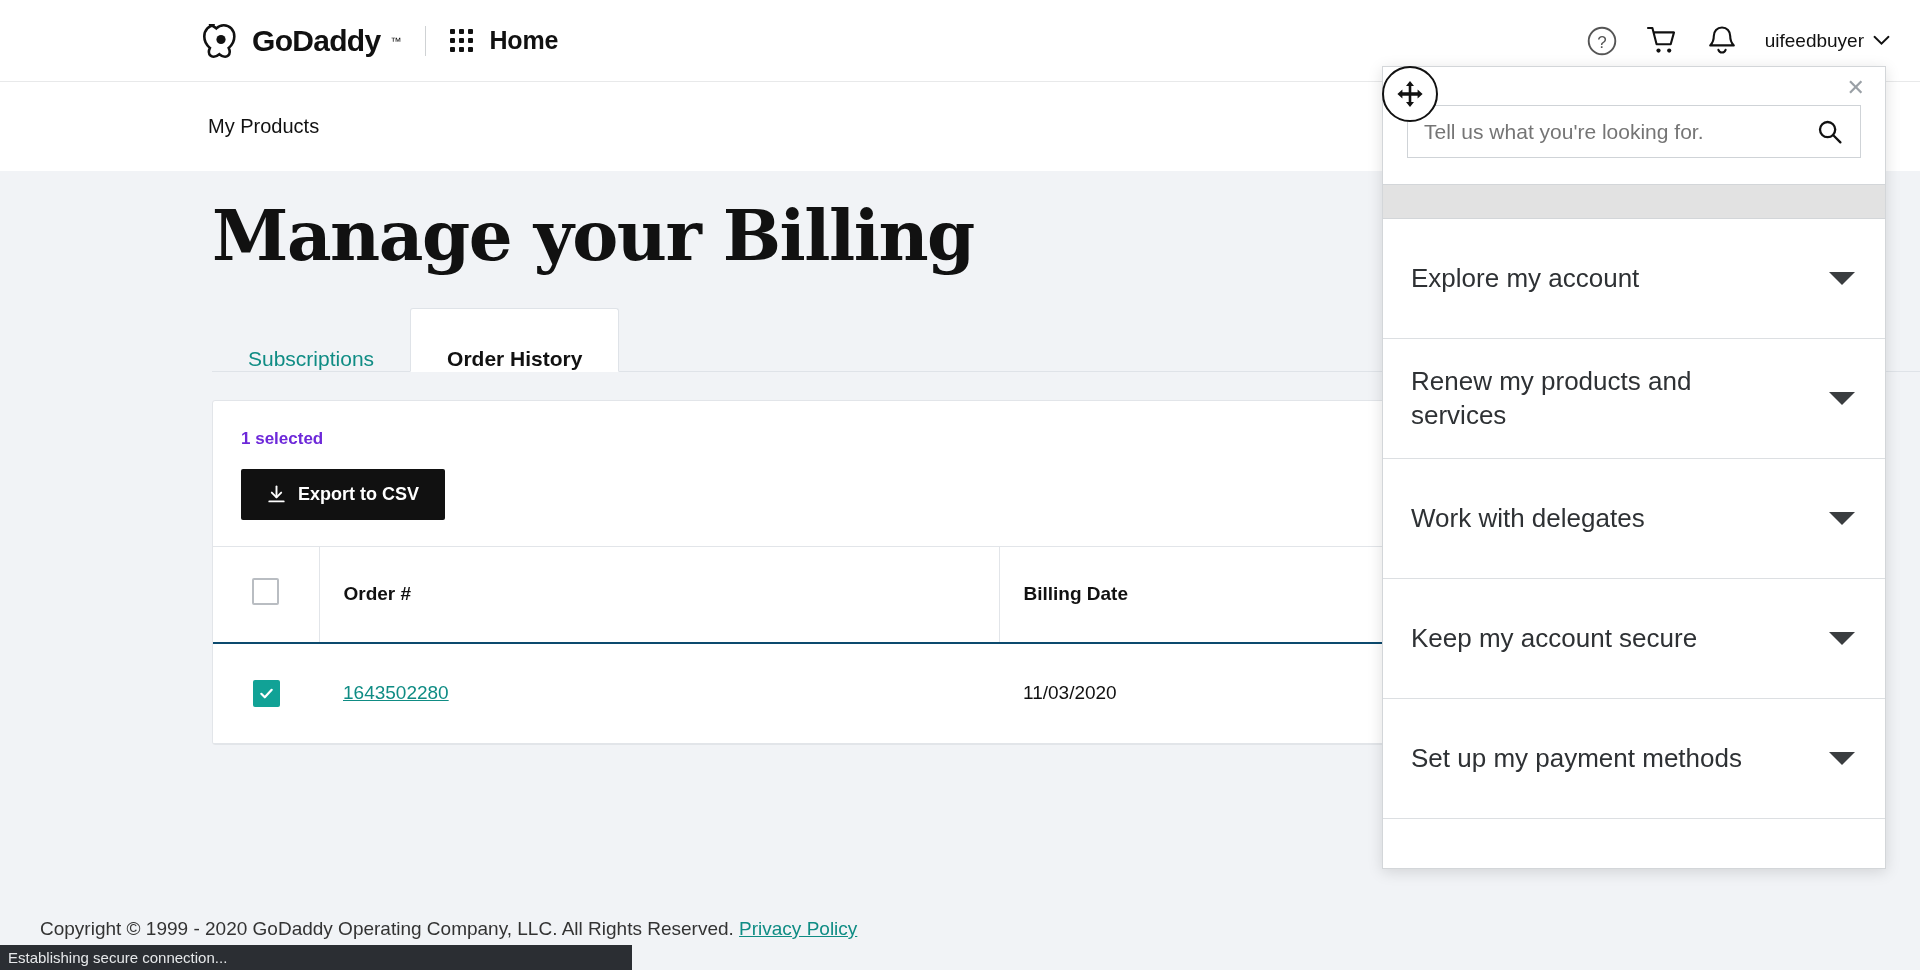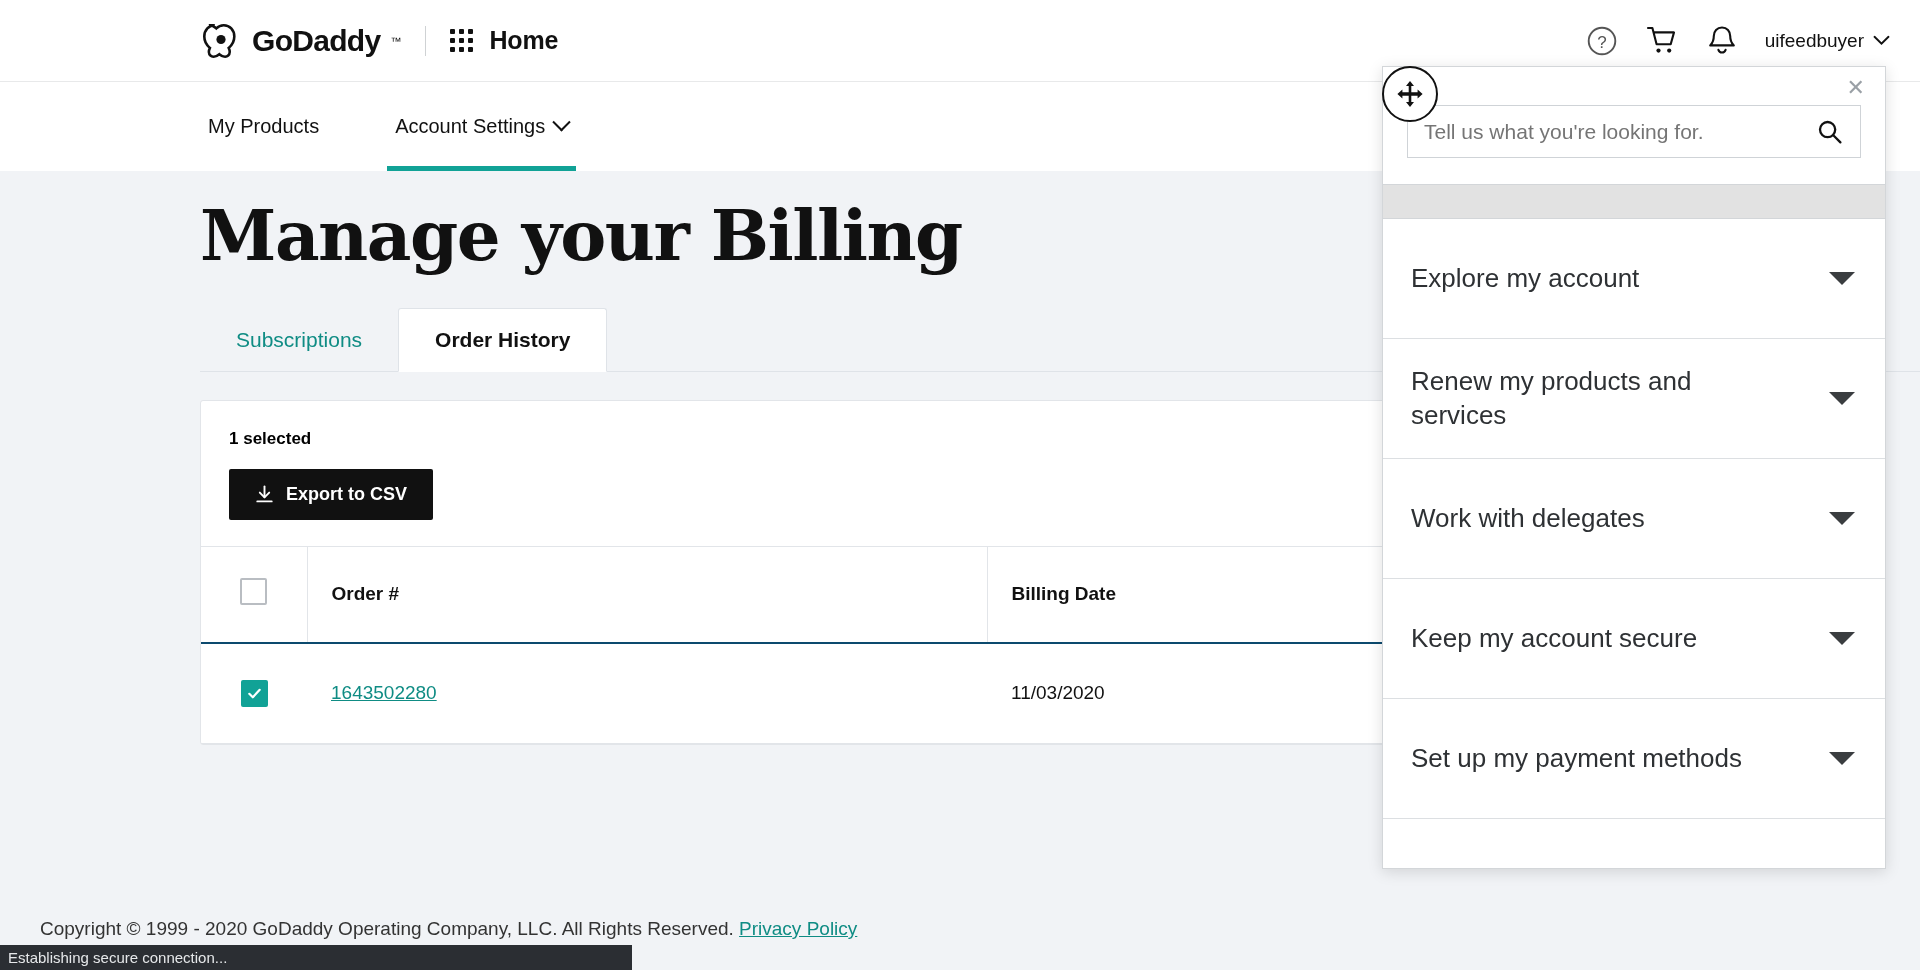--- a/index.html
+++ b/index.html
@@ -45,47 +45,47 @@
     padding: 0 8px; margin-right: 60px; position: relative;
   }
   .nav-item.active::after {
     content: ""; position: absolute; left: 0; right: 0; bottom: 0;
     height: 5px; background: #11a296;
   }
   .chev { width: 13px; height: 13px; border-right: 2.3px solid #111; border-bottom: 2.3px solid #111;
           transform: rotate(45deg) translate(-3px,-3px); }
 
   
-  .content { position: absolute; top: 171px; left: 0; width: 1628px; height: 742px; background: #f1f3f6; }
+  .content { position: absolute; top: 171px; left: 0; width: 1628px; height: 742px; background: #f1f3f6; padding-left: 12px; }
   .page-title {
     margin: 28px 0 0 200px;
     font-family: "DejaVu Serif", "Liberation Serif", serif;
     font-size: 69px; font-weight: 700; color: #111; letter-spacing: -1.5px;
     line-height: 1.08;
   }
 
   .tabs { margin: 34px 0 0 200px; display: flex; align-items: flex-end; height: 64px;
           border-bottom: 1px solid #dfe3e8; width: 1920px; }
   .tab {
     font-size: 21px; padding: 0 36px; height: 62px;
-    display: flex; align-items: center; justify-content: center;
+    display: flex; align-items: flex-end; justify-content: center;
   }
   .tab.inactive { color: #0f8c84; }
   .tab.active {
     background: #ffffff; color: #111; font-weight: 700;
     border: 1px solid #dfe3e8; border-bottom: 1px solid #ffffff;
     border-radius: 3px 3px 0 0; margin-bottom: -1px; height: 64px;
   }
 
   .card {
     margin: 28px 0 0 200px; width: 1540px; background: #ffffff;
     border: 1px solid #e2e5e9; border-radius: 3px;
   }
   .card-top { padding: 28px 28px 26px 28px; }
-  .sel-count { font-size: 17px; font-weight: 700; color: #000000; }
+  .sel-count { font-size: 17px; font-weight: 700; color: #6d28d9; }
   .btn-export {
     margin-top: 20px; background: #111111; color: #ffffff;
     border: none; border-radius: 2px;
     font-size: 18px; font-weight: 700; font-family: Liberation Sans, sans-serif;
     padding: 15px 26px; display: inline-flex; align-items: center; gap: 12px;
   }
 
   table { width: 100%; border-collapse: collapse; }
   thead th {
     border-top: 1px solid #e2e5e9; border-bottom: 2px solid #0c4a6e;
@@ -213,24 +213,20 @@
         <path d="M1.5 1.8 L8.5 8.6 L15.5 1.8" fill="none" stroke="#111" stroke-width="1.9" stroke-linecap="round"></path>
       </svg>
     </div>
   </div>
 </div>
 
 <div class="navbar">
   <div class="nav-items">
     <div class="nav-item">
       <span>My Products</span>
-    </div>
-    <div class="nav-item active">
-      <span>Account Settings</span>
-      <span class="chev"></span>
     </div>
   </div>
 </div>
 
 <div class="content">
 
   <h1 class="page-title">Manage your Billing</h1>
 
   <div class="tabs">
     <div class="tab inactive">

